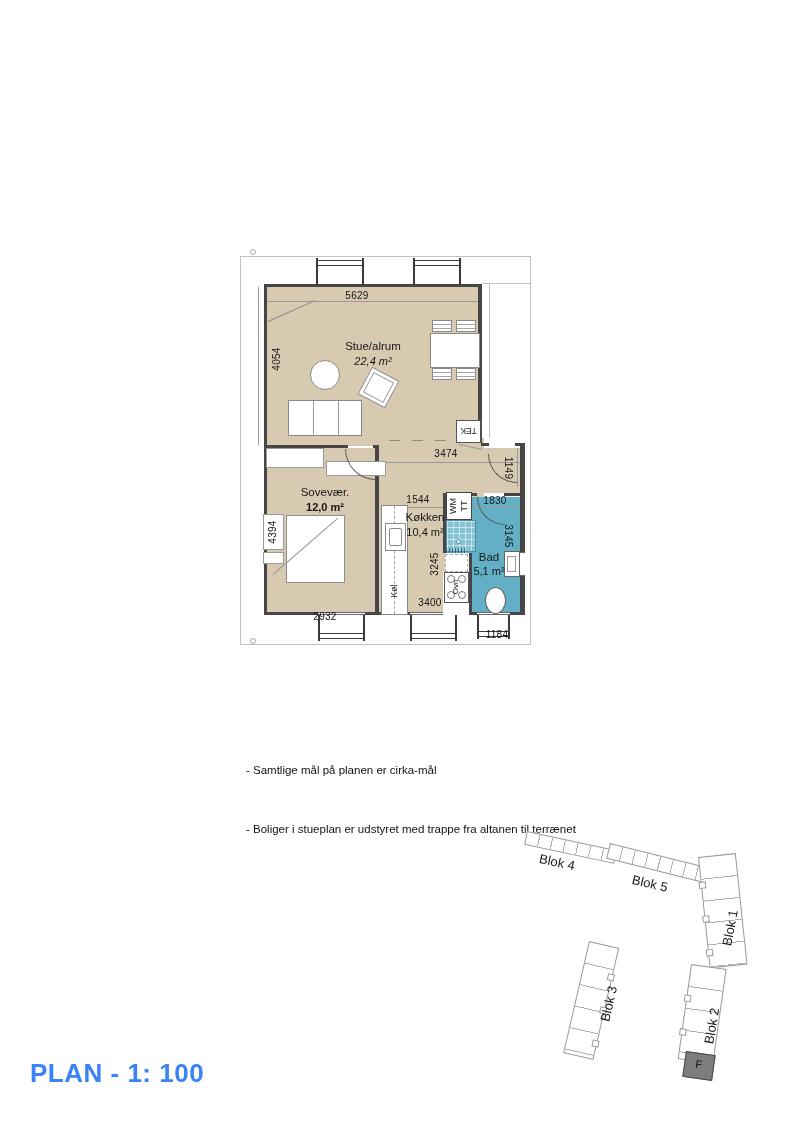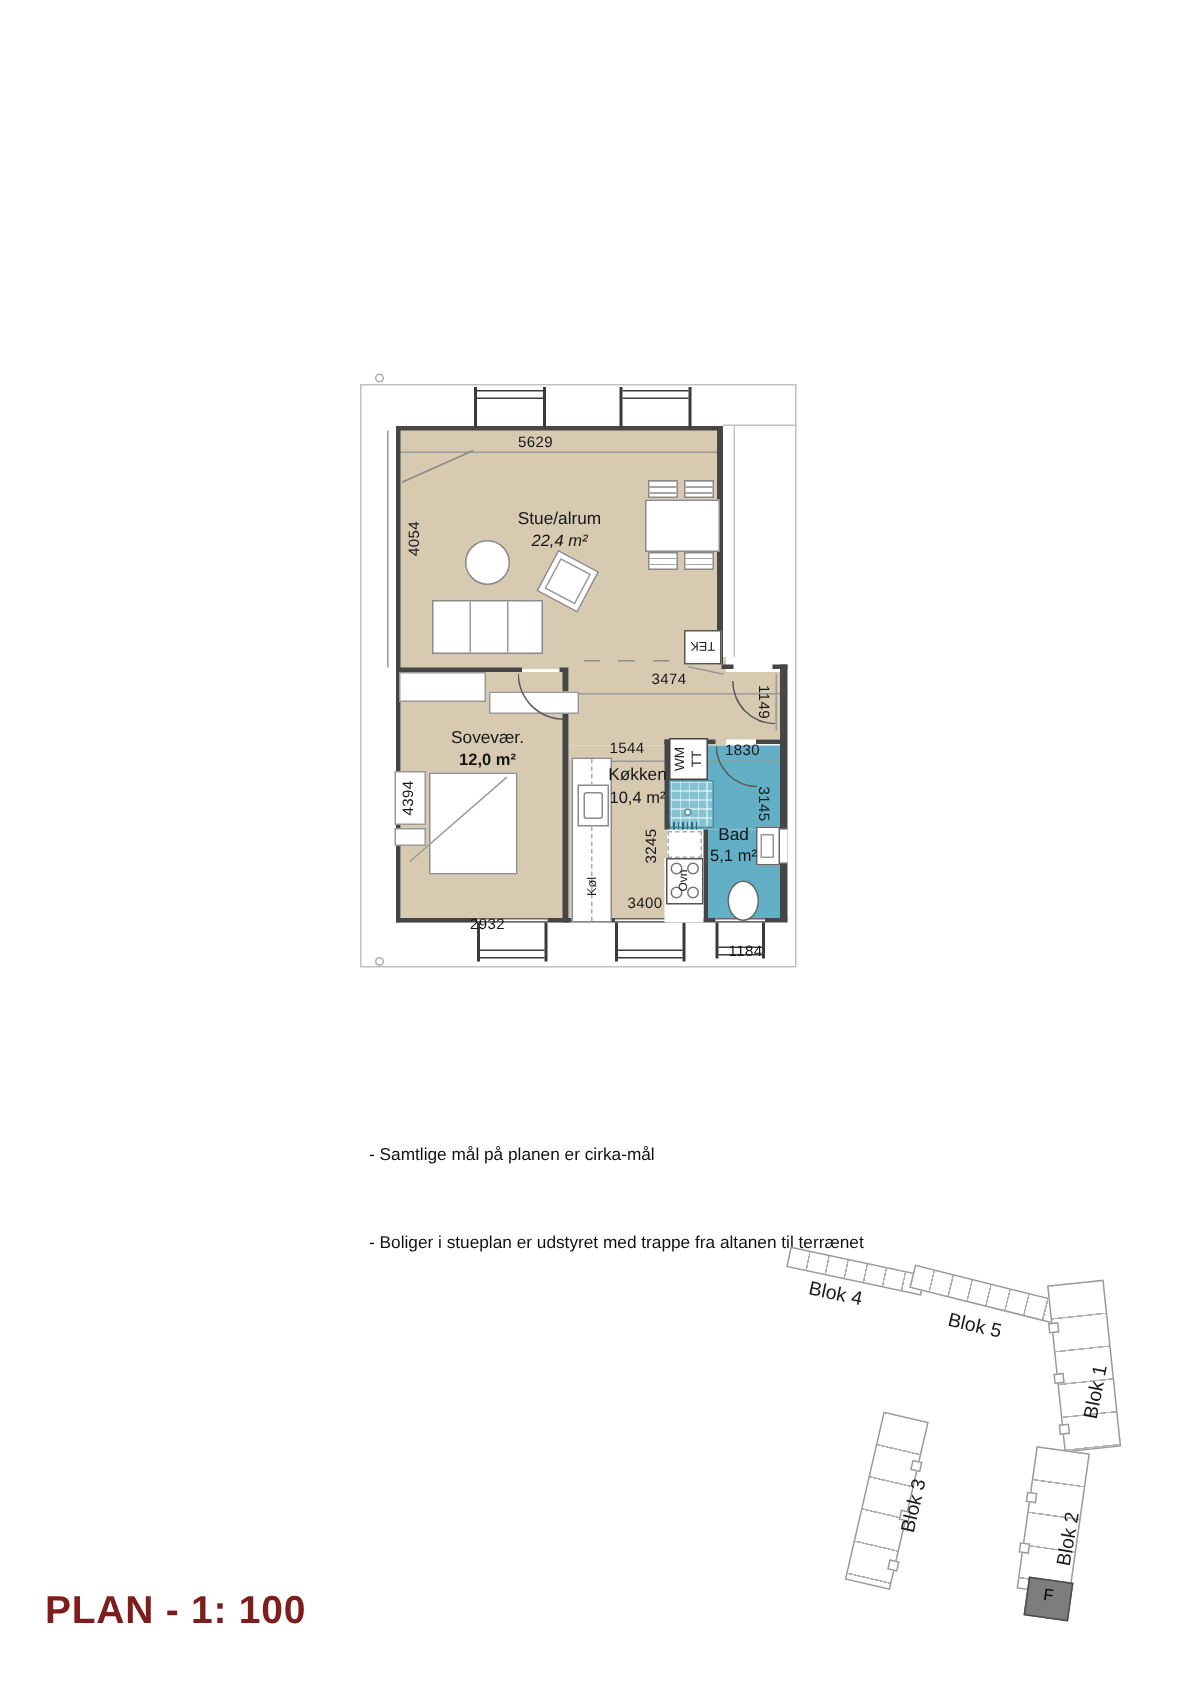--- a/index.html
+++ b/index.html
@@ -221,15 +221,15 @@
     <div class="abs" style="left:684px;top:253px;width:30px;height:26px;background:#7d7d7d;border:1px solid #4a4a4a;transform:rotate(8deg);"></div>
     <div class="abs" style="left:684px;top:258px;width:30px;text-align:center;font-size:11px;color:#000;transform:rotate(8deg);">F</div>
 
     <div class="abs blklbl" style="left:541px;top:51px;transform:rotate(12deg);transform-origin:left top;">Blok 4</div>
     <div class="abs blklbl" style="left:634px;top:72px;transform:rotate(13deg);transform-origin:left top;">Blok 5</div>
     <div class="abs blklbl" style="left:734px;top:132px;transform:rotate(-79deg);transform-origin:left bottom;">Blok 1</div>
     <div class="abs blklbl" style="left:716px;top:230px;transform:rotate(-80deg);transform-origin:left bottom;">Blok 2</div>
     <div class="abs blklbl" style="left:612px;top:208px;transform:rotate(-77deg);transform-origin:left bottom;">Blok 3</div>
   </div>
 
-  <div class="abs" style="left:30px;top:1058px;font-size:26px;font-weight:bold;letter-spacing:.5px;color:#7f1d1d;white-space:nowrap;">PLAN - 1: 100</div>
+  <div class="abs" style="left:30px;top:1058px;font-size:26px;font-weight:bold;letter-spacing:.5px;color:#3b82f6;white-space:nowrap;">PLAN - 1: 100</div>
 
 </div>
 
 </body></html>

